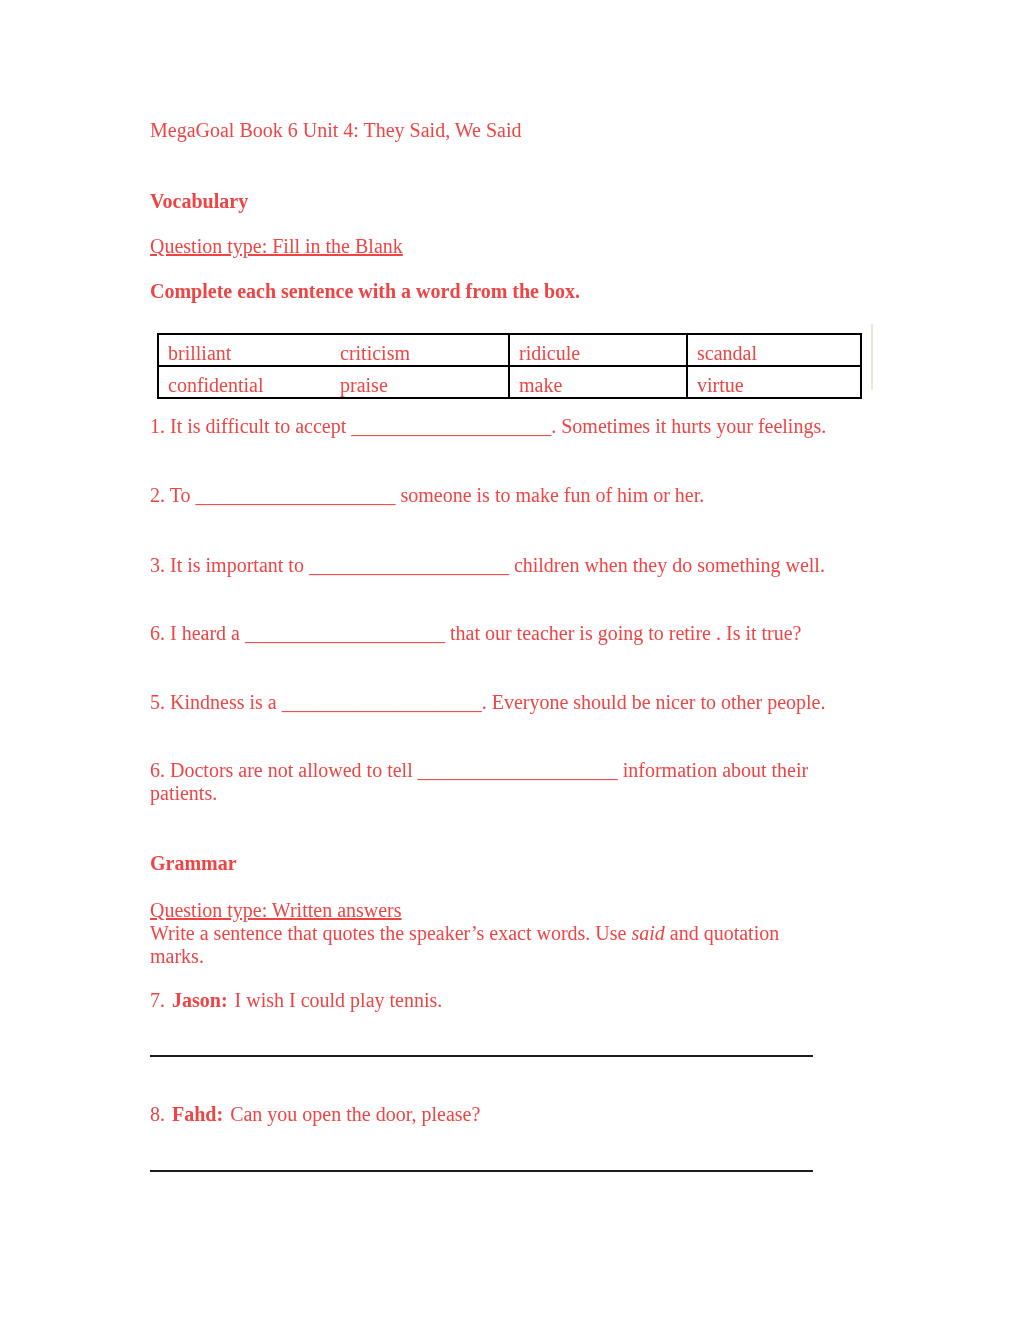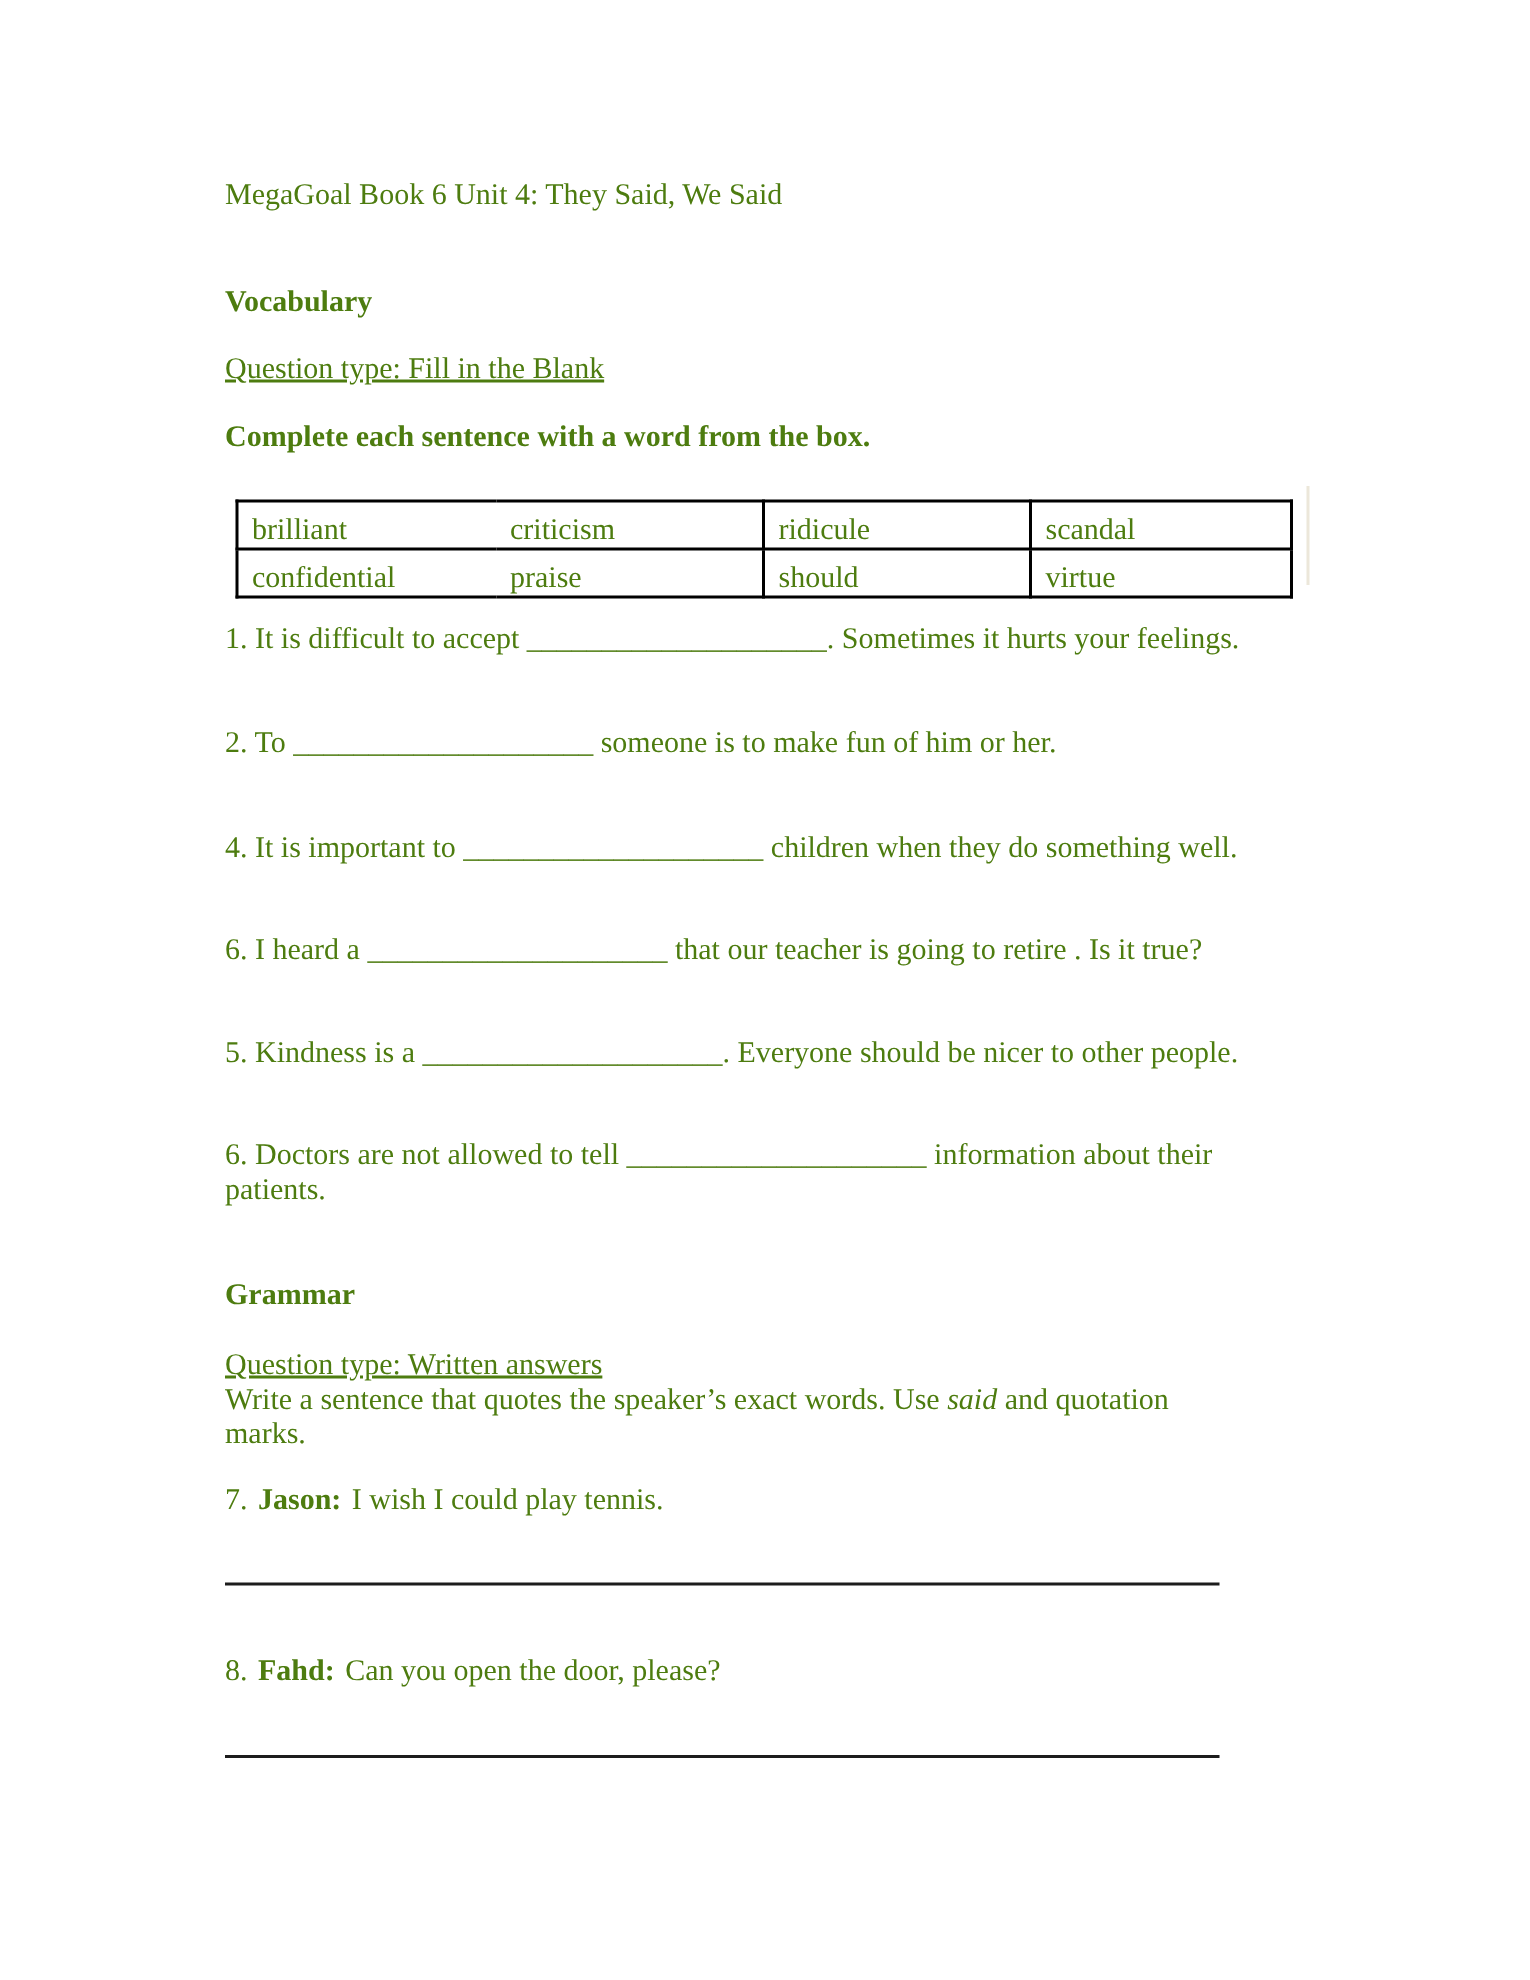--- a/index.html
+++ b/index.html
@@ -5,21 +5,21 @@
   html, body { margin: 0; padding: 0; background: #808080; }
   .page {
     position: relative;
     width: 1020px;
     height: 1320px;
     margin: 0 auto;
     background: #ffffff;
     font-family: "Liberation Serif", "DejaVu Serif", serif;
     font-size: 20px;
     line-height: 23px;
-    color: #4d7c0f;
+    color: #ef4444;
     overflow: hidden;
   }
   .abs { position: absolute; left: 150px; }
   .bold { font-weight: bold; }
   .underlined { text-decoration: underline; }
 
   .doc-title   { top: 119px; }
   .vocab-head  { top: 190px; }
   .qtype1      { top: 235px; }
   .instr1      { top: 280px; }
@@ -97,30 +97,30 @@
     <tbody>
       <tr>
         <td class="c1">brilliant</td>
         <td class="c2">criticism</td>
         <td class="c3">ridicule</td>
         <td class="c4">scandal</td>
       </tr>
       <tr>
         <td class="c1">confidential</td>
         <td class="c2">praise</td>
-        <td class="c3">should</td>
+        <td class="c3">make</td>
         <td class="c4">virtue</td>
       </tr>
     </tbody>
   </table>
   <div class="table-artifact"></div>
 
   <div class="abs q1">1. It is difficult to accept ____________________. Sometimes it hurts your feelings.</div>
   <div class="abs q2">2. To ____________________ someone is to make fun of him or her.</div>
-  <div class="abs q3">4. It is important to ____________________ children when they do something well.</div>
+  <div class="abs q3">3. It is important to ____________________ children when they do something well.</div>
   <div class="abs q4">6. I heard a ____________________ that our teacher is going to retire . Is it true?</div>
   <div class="abs q5">5. Kindness is a ____________________. Everyone should be nicer to other people.</div>
   <div class="abs q6">
     <div>6. Doctors are not allowed to tell ____________________ information about their</div>
     <div>patients.</div>
   </div>
 
   <div class="abs grammar-head bold">Grammar</div>
 
   <div class="abs qtype2 underlined">Question type: Written answers</div>

